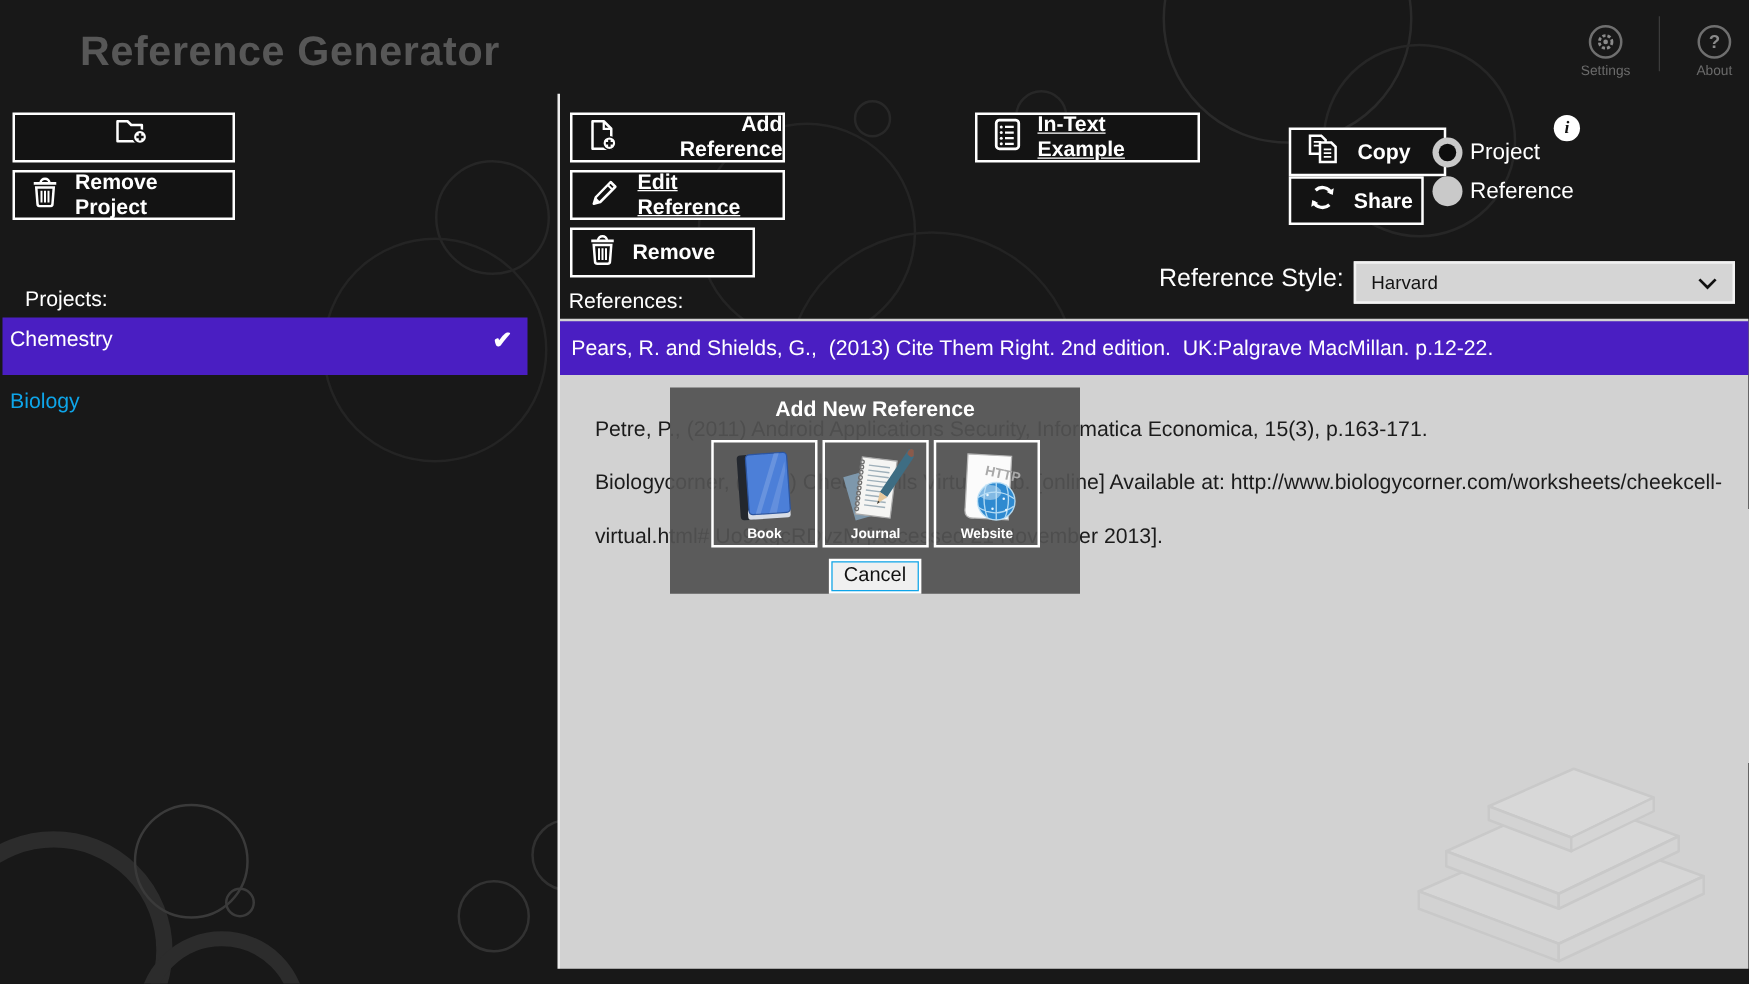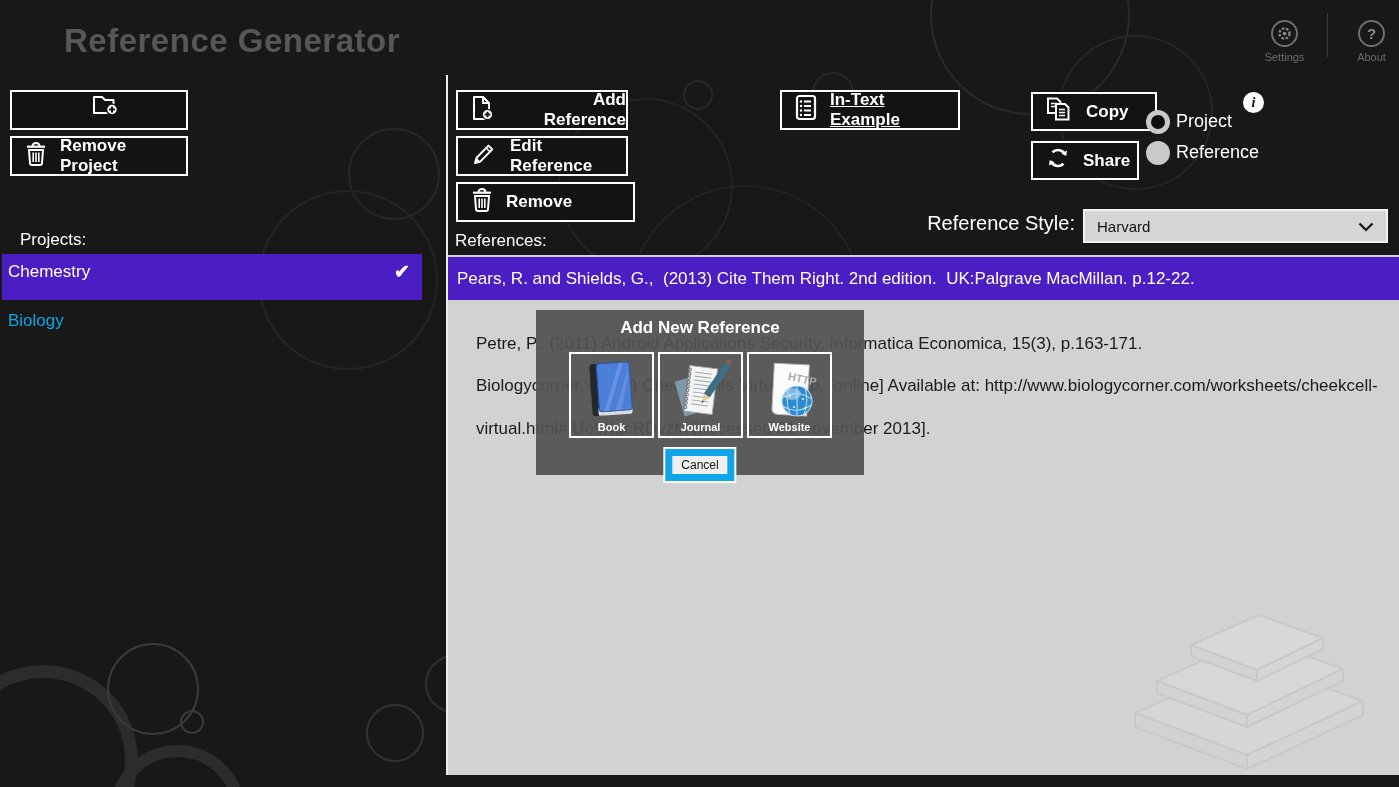--- a/index.html
+++ b/index.html
@@ -42,21 +42,21 @@
   .books-watermark { position:absolute; right:4px; bottom:2px; z-index:0; }
 
   .ref-row-sel { position:absolute; left:448px; top:257px; width:951px; height:43px; background:#4a1ec2; color:#fff; font-size:17px; display:flex; align-items:center; padding-left:9px; white-space:pre; z-index:3; cursor:pointer; }
   .ref-row { position:absolute; left:457px; color:#1b1b1b; font-size:17px; white-space:pre; line-height:21.5px; z-index:3; cursor:pointer; }
 
   .modal { position:absolute; left:536px; top:310px; width:328px; height:165px; background:rgba(82,82,82,0.93); z-index:10; }
   .modal-title { position:absolute; top:8px; width:100%; text-align:center; color:#fff; font-size:17px; font-weight:bold; }
   .tile { position:absolute; top:42px; width:85px; height:86px; border:2px solid #fff; display:flex; flex-direction:column; align-items:center; justify-content:flex-end; padding-bottom:3px; cursor:pointer; }
   .tile .tile-icon { position:absolute; top:5px; left:50%; transform:translateX(-50%); }
   .tile-label { font-size:11px; font-weight:bold; color:#fff; z-index:1; }
-  .cancel-btn { position:absolute; left:50%; transform:translateX(-50%); top:139px; background:#f0f0f0; border:7px solid #0ea5e9; box-shadow:0 0 0 2px #fff; font-size:12px; color:#111; padding:2px 9px; cursor:pointer; }
+  .cancel-btn { position:absolute; left:50%; transform:translateX(-50%); top:139px; background:#f0f0f0; border:1px solid #0ea5e9; box-shadow:0 0 0 2px #fff; font-size:16px; color:#111; padding:2px 9px; cursor:pointer; }
 </style>
 </head>
 <body>
 
 <div id="app">
 
   <div class="deco" style="left:930px; top:-85px; width:200px; height:200px; border:2px solid #2a2a2a;"></div>
   <div class="deco" style="left:1058px; top:35px; width:155px; height:155px; border:2px solid #262626;"></div>
   <div class="deco" style="left:812px; top:72px; width:42px; height:42px; border:2px solid #272727;"></div>
   <div class="deco" style="left:683px; top:80px; width:30px; height:30px; border:2px solid #282828;"></div>
@@ -126,31 +126,31 @@
     <span>
       <svg width="23" height="26" viewBox="0 0 23 26">
         <path d="M3 2 h9 l6 6 v16 h-15 z" fill="none" stroke="#fff" stroke-width="2" stroke-linejoin="round"></path>
         <path d="M12 2 v6 h6" fill="none" stroke="#fff" stroke-width="1.8"></path>
         <circle cx="16.5" cy="19.5" r="5.2" fill="#fff" stroke="#131313" stroke-width="1.2"></circle>
         <path d="M16.5 16.7 v5.6 M13.7 19.5 h5.6" stroke="#131313" stroke-width="2"></path>
       </svg>
     </span>
     <span>Add Reference</span>
   </div>
-  <div class="btn-dark" style="left:456px; top:136px; width:172px; height:40px;">
+  <div class="btn-dark" style="left:456px; top:136px; width:172px; height:40px;text-decoration:underline;">
     <span>
       <svg width="26" height="26" viewBox="0 0 26 26">
         <path d="M4 22 l1.6 -5.2 L17.5 4.6 l3.8 3.8 L9.2 20.6 z" fill="none" stroke="#fff" stroke-width="2" stroke-linejoin="round"></path>
         <path d="M15.2 7 l3.8 3.8" stroke="#fff" stroke-width="1.6"></path>
         <path d="M4 22 l1.6 -5.2 l3.6 3.8 z" fill="#fff"></path>
       </svg>
     </span>
     <span>Edit Reference</span>
   </div>
-  <div class="btn-dark" style="left:456px; top:182px; width:179px; height:40px;align-items:center;">
+  <div class="btn-dark" style="left:456px; top:182px; width:148px; height:40px;align-items:center;">
     <span>
       <svg width="22" height="25" viewBox="0 0 22 25">
         <path d="M2 5.7 h18" stroke="#fff" stroke-width="2.2"></path>
         <path d="M7.5 5 a3.5 3 0 0 1 7 0" fill="none" stroke="#fff" stroke-width="2"></path>
         <path d="M4 9 h14 l-1 13 a2 2 0 0 1 -2 2 h-8 a2 2 0 0 1 -2 -2 z" fill="none" stroke="#fff" stroke-width="2"></path>
         <path d="M8.2 11.5 v9.5 M11 11.5 v9.5 M13.8 11.5 v9.5" stroke="#fff" stroke-width="1.6"></path>
       </svg>
     </span>
     <span>Remove</span>
   </div>
@@ -166,21 +166,21 @@
             <circle cx="6" cy="7.5" r="1.2"></circle>
             <circle cx="6" cy="12" r="1.2"></circle>
             <circle cx="6" cy="16.5" r="1.2"></circle>
             <circle cx="6" cy="21" r="1.2"></circle>
           </g>
       </svg>
     </span>
     <span>In-Text Example</span>
   </div>
 
-  <div class="btn-dark" style="left:1031px; top:92px; width:126px; height:39px;padding-left:12px;">
+  <div class="btn-dark" style="left:1031px; top:102px; width:126px; height:39px;padding-left:12px;">
     <span>
       <svg width="28" height="26" viewBox="0 0 28 26">
         <path d="M3 2.5 h9 l3.5 3.5 v11 h-12.5 z" fill="none" stroke="#fff" stroke-width="2"></path>
         <path d="M6 7.5 h6 M6 10.5 h6" stroke="#fff" stroke-width="1.3"></path>
         <path d="M11 8 h9 l3.5 3.5 v12 h-12.5 z" fill="#131313" stroke="#fff" stroke-width="2"></path>
         <path d="M14 13.5 h6 M14 16.5 h6 M14 19.5 h6" stroke="#fff" stroke-width="1.3"></path>
       </svg>
     </span>
     <span>Copy</span>
   </div>

